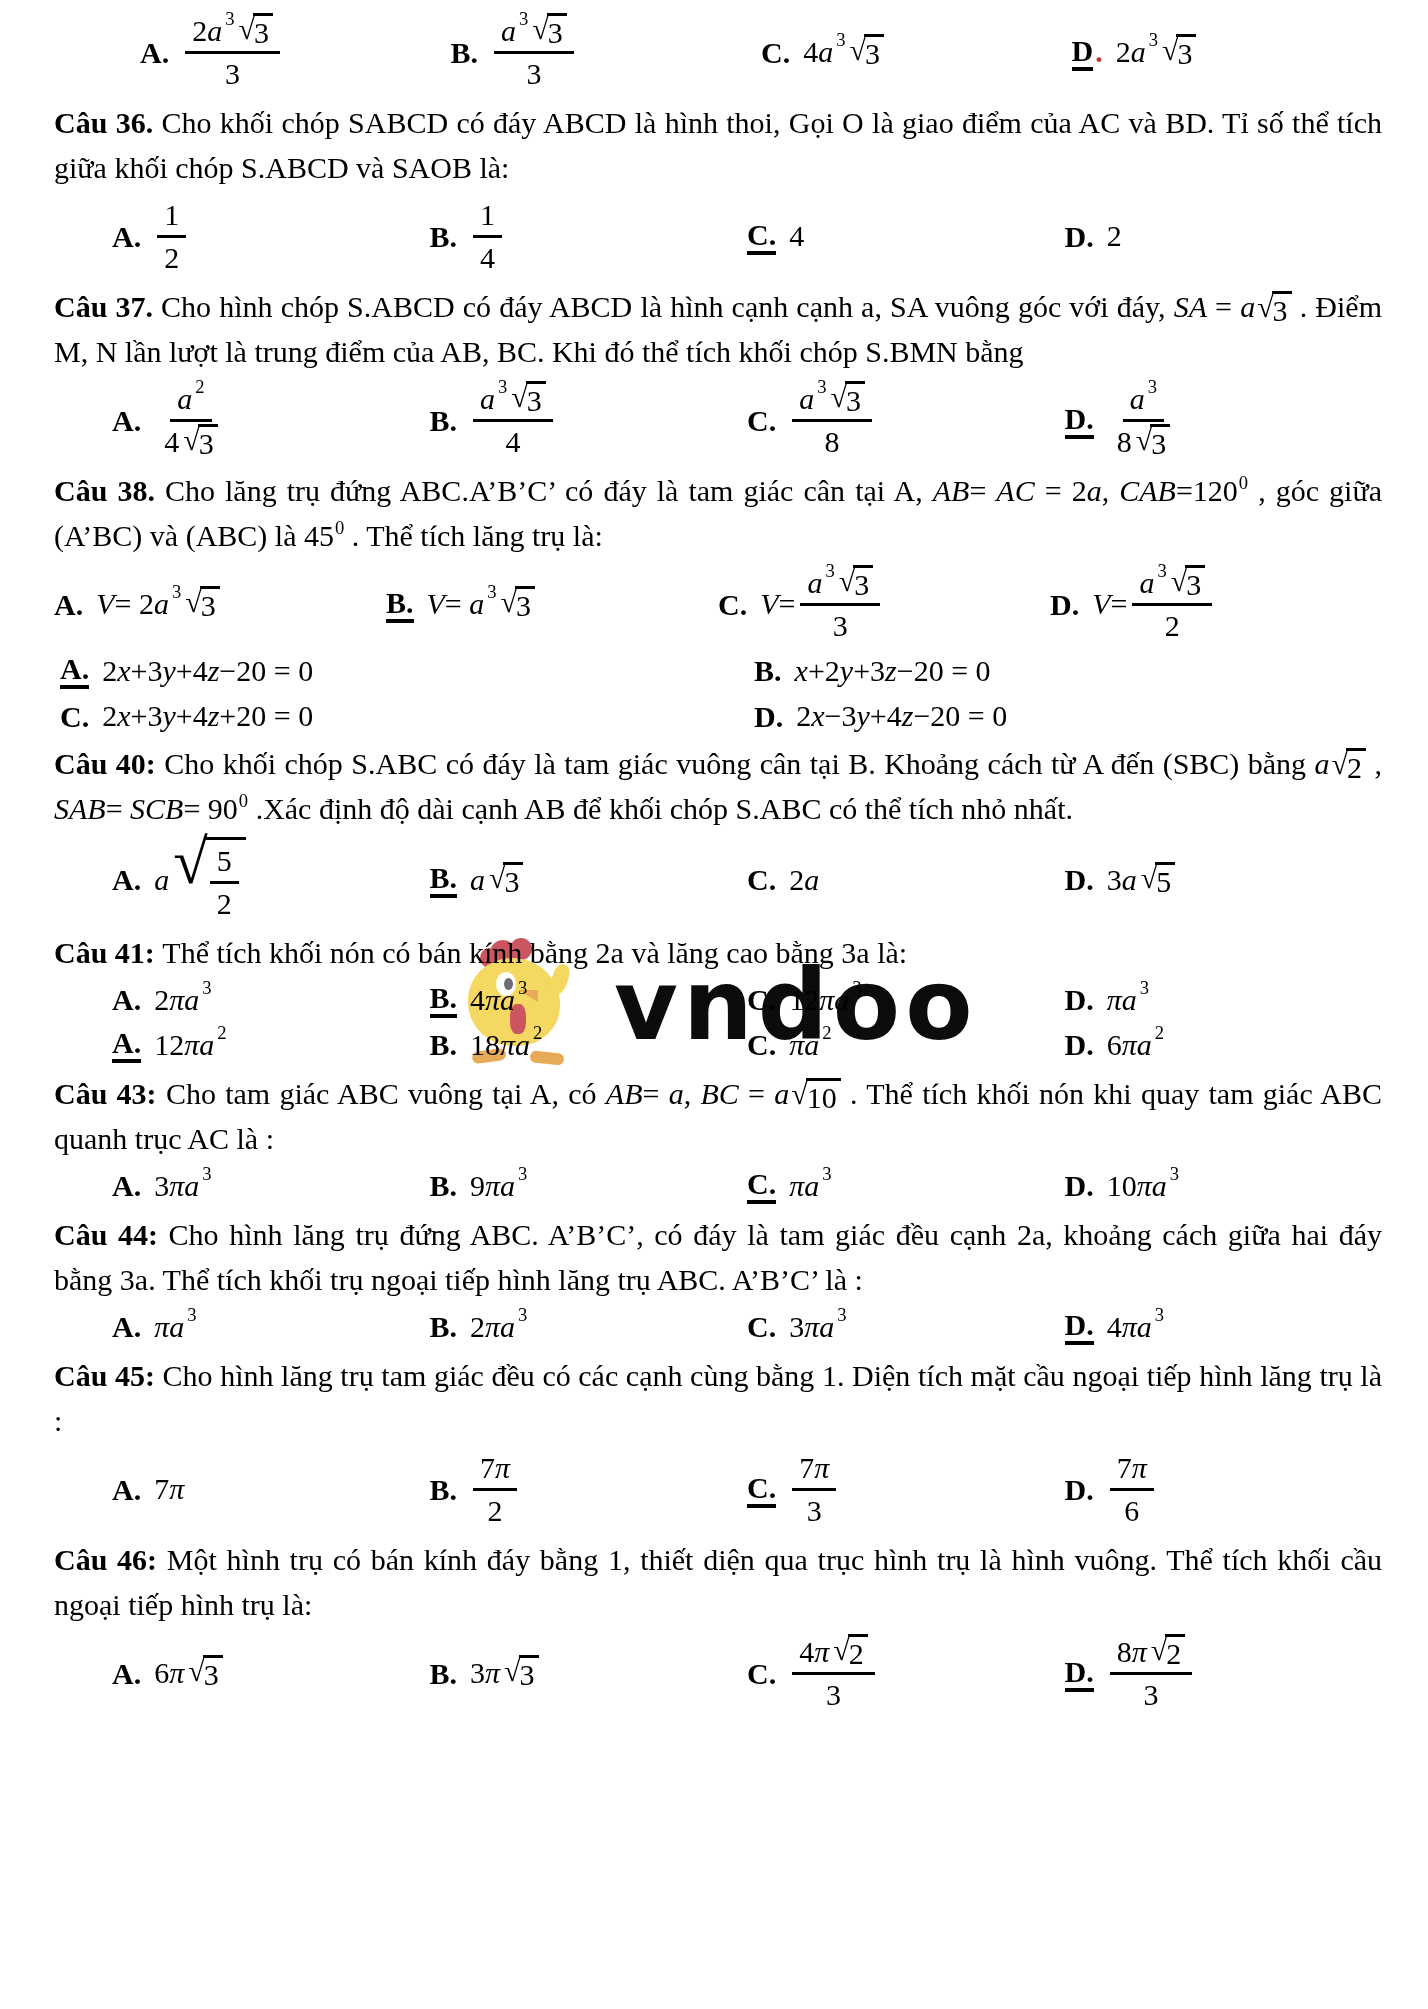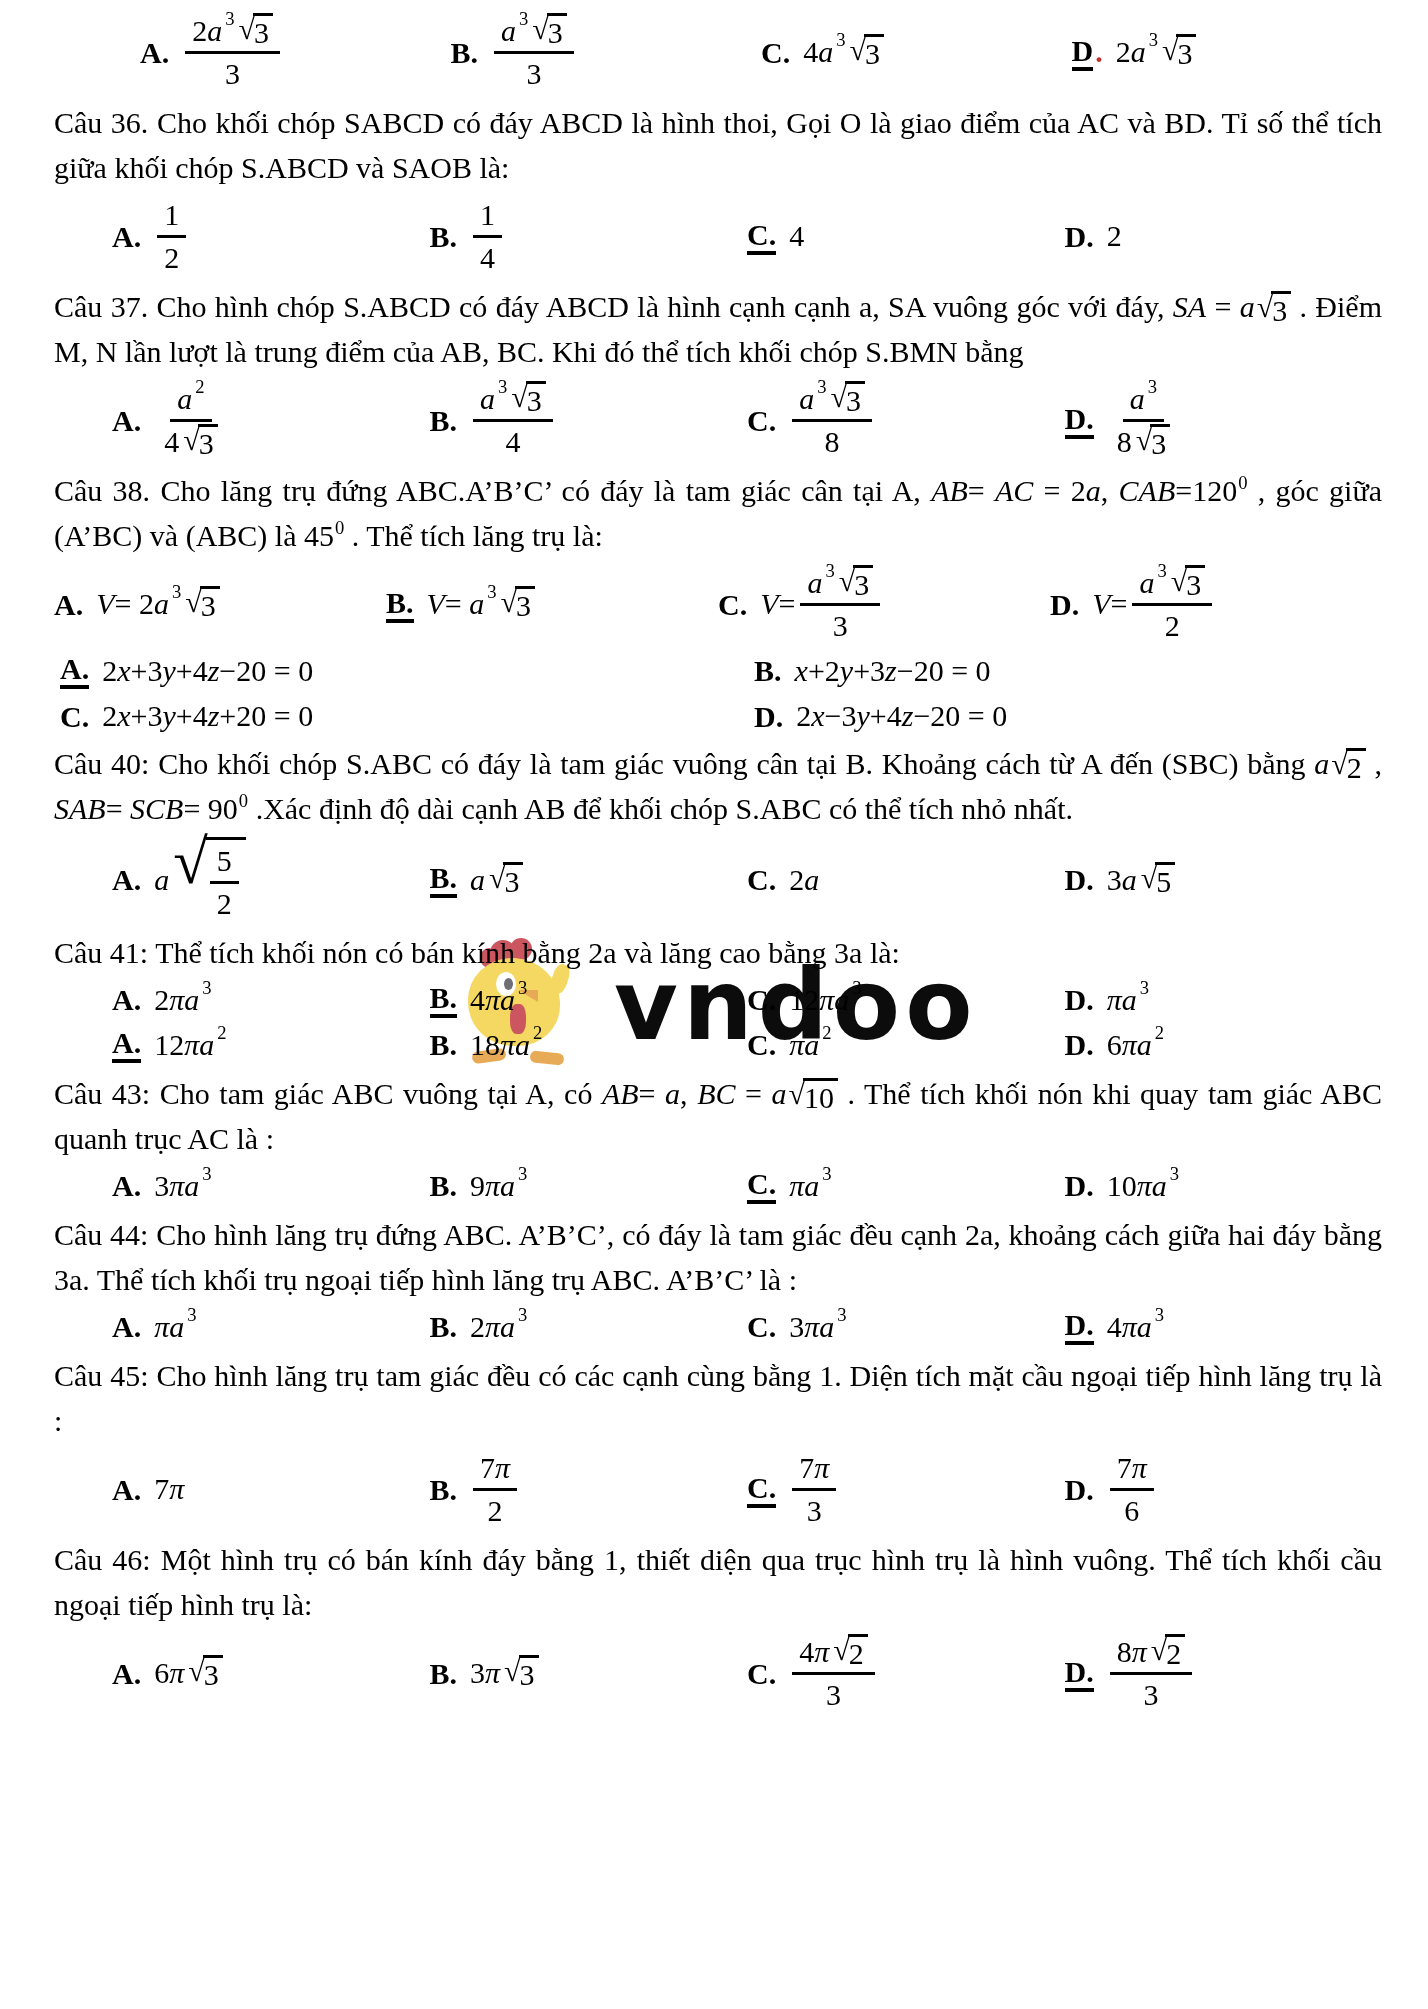--- a/index.html
+++ b/index.html
@@ -4,21 +4,21 @@
 <style>
   html,body{margin:0;padding:0;background:#ffffff;}
   body{
     width:1428px;height:2009px;position:relative;overflow:hidden;
     font-family:"Liberation Serif","DejaVu Serif",serif;
     font-size:30px;color:#000;
   }
   .content{position:relative;z-index:1;padding:6px 46px 0 54px;}
   .qblock{margin-bottom:8px;}
   .qtext{margin:2px 0;text-align:justify;line-height:1.5;}
-  .qhead{font-weight:normal;}
+  .qhead{font-weight:bold;}
   
   .options-row{display:grid;grid-template-columns:repeat(4,1fr);align-items:center;
     margin:6px 0 6px 0;padding-left:58px;}
   .options-row.pad-wide{padding-left:86px;}
   .options-row.tight{padding-left:0;}
   .options-grid2{display:grid;grid-template-columns:52.5% 47.5%;row-gap:10px;
     margin:6px 0;padding-left:6px;align-items:center;}
   .opt{display:flex;align-items:center;}
   .olabel{font-weight:bold;display:inline-block;line-height:1.1;margin-right:13px;}
   .olabel.u{border-bottom:4px solid #000;}

